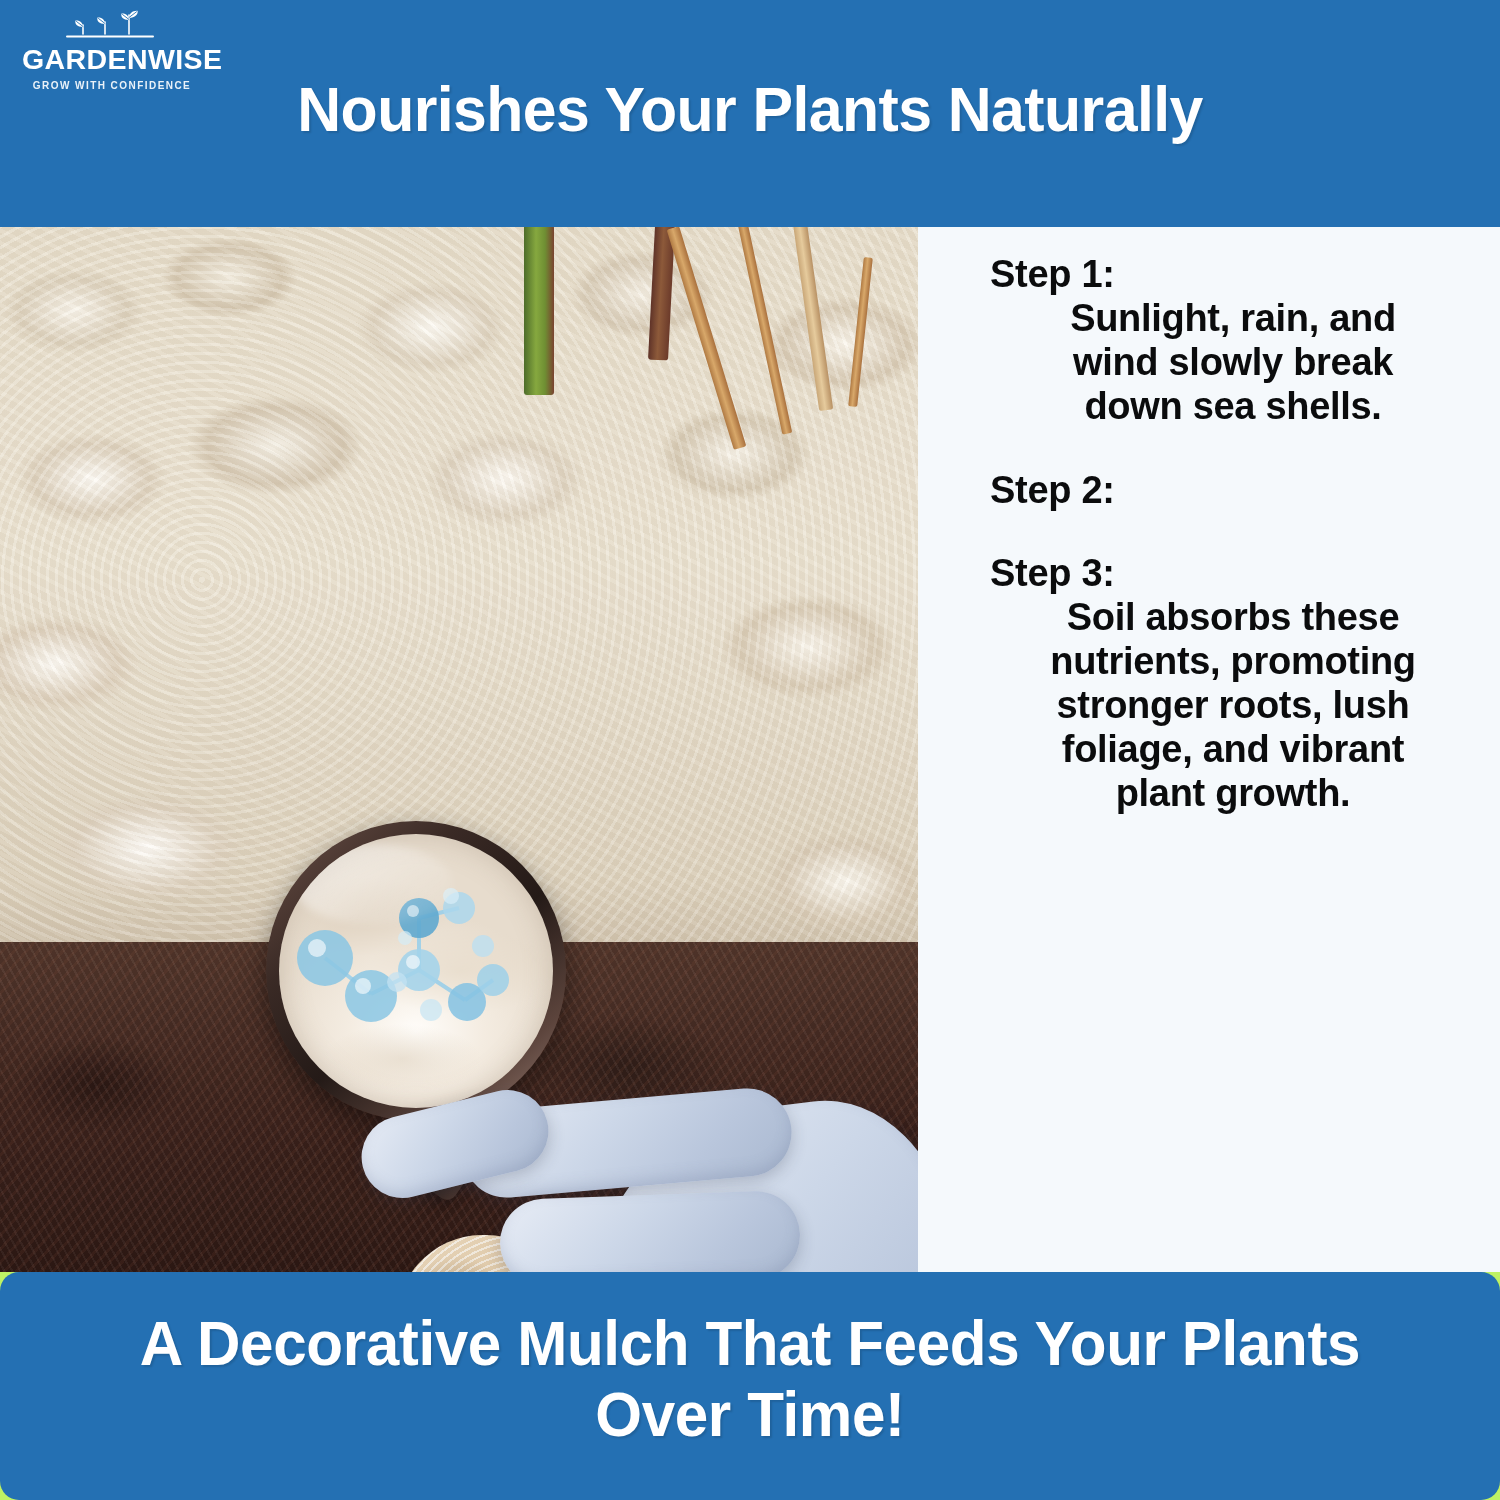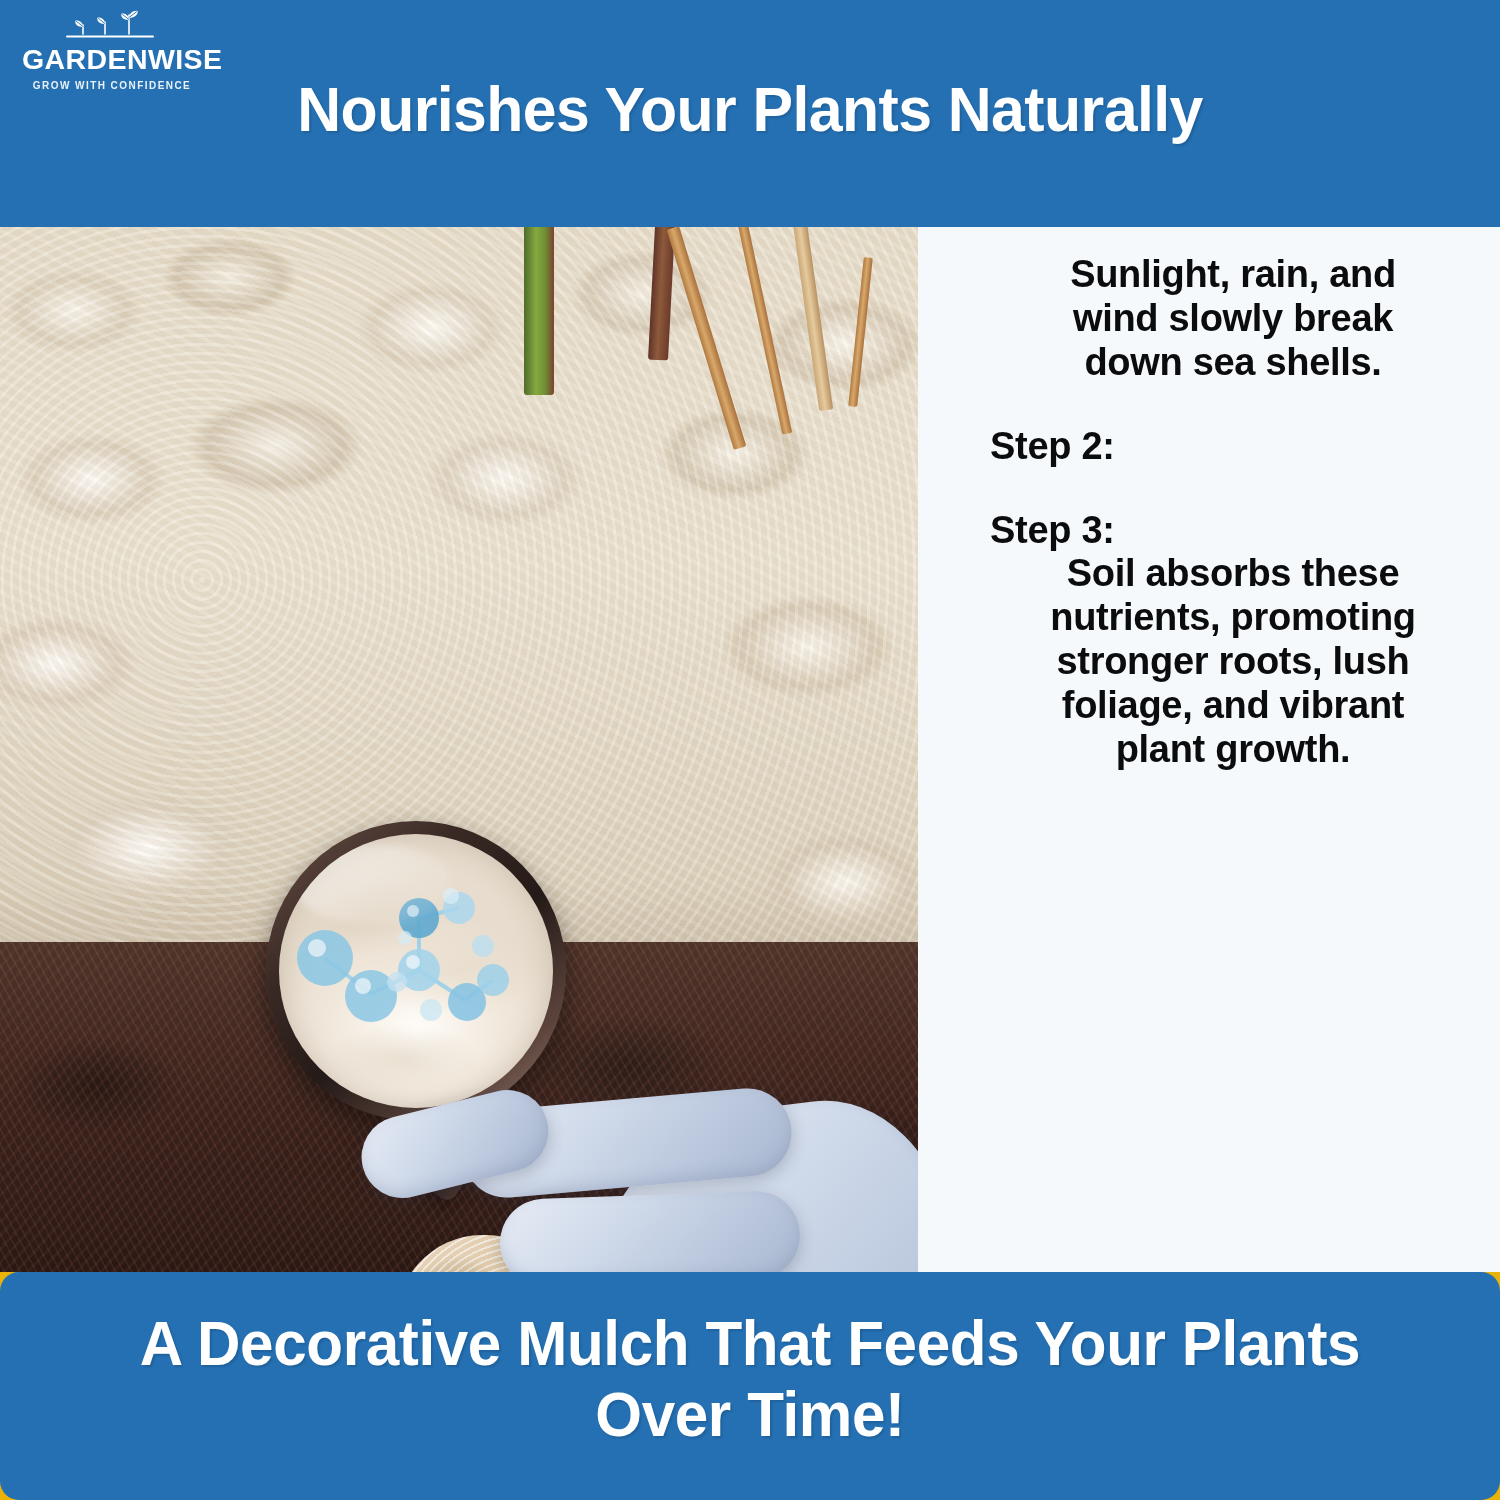--- a/index.html
+++ b/index.html
@@ -9,21 +9,21 @@
     height: 1500px;
     overflow: hidden;
     background: #ffffff;
     font-family: "Liberation Sans", sans-serif;
   }
 
   #page {
     position: relative;
     width: 1500px;
     height: 1500px;
-    background: #eab308;
+    background: #bef264;
   }
 
   
   .header-band {
     position: absolute;
     left: 0; top: 0;
     width: 1500px;
     height: 227px;
     background: #2470b3;
     overflow: hidden;
@@ -425,20 +425,21 @@
       <div class="glove finger finger-1"></div>
       <div class="glove finger finger-2"></div>
 
       <div class="glove thumb"></div>
     </div>
 
     <div class="steps-panel">
       <div class="steps-inner">
 
         <div class="step">
+          <div class="step-label">Step 1:</div>
           <div class="step-body">Sunlight, rain, and
 wind slowly break
 down sea shells.</div>
         </div>
 
         <div class="step">
           <div class="step-label">Step 2:</div>
         </div>
 
         <div class="step">

